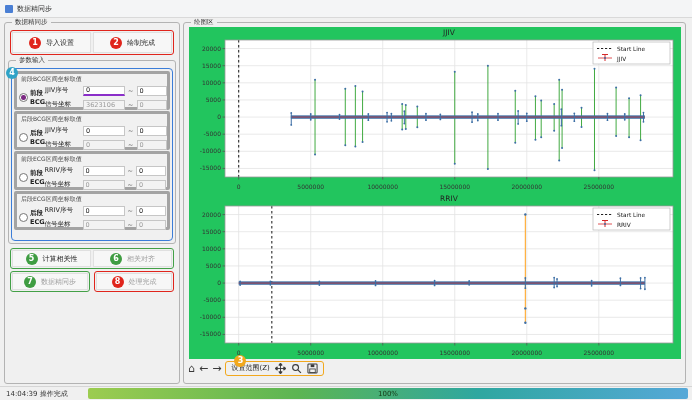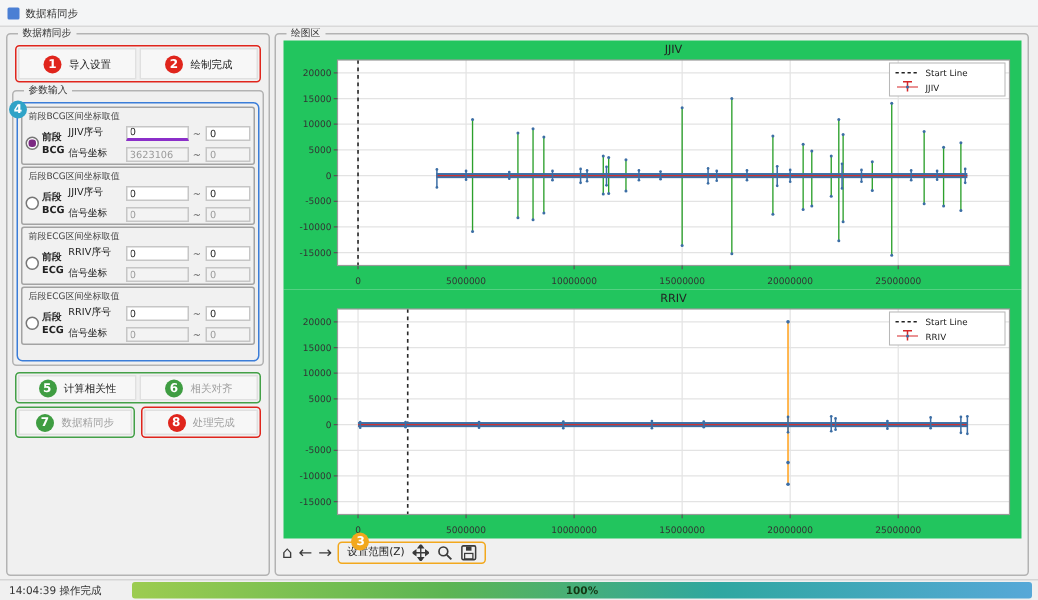--- a/index.html
+++ b/index.html
@@ -14,21 +14,21 @@
   .redframe{border:1.5px solid #e0251c;border-radius:3px;box-sizing:border-box}
   .greenframe{border:1.5px solid #43a047;border-radius:3px;box-sizing:border-box}
   .blueframe{border:1.5px solid #3b7dd8;border-radius:4px;box-sizing:border-box}
   .badge{width:12px;height:12px;border-radius:50%;color:#fff;font-size:8px;font-weight:bold;
          display:flex;align-items:center;justify-content:center;flex:0 0 auto;line-height:1}
   .badge.red{background:#e0251c}.badge.green{background:#3f9d42}
   .badge.teal{background:#2fa3c7}.badge.orange{background:#f2a81d}
   .btnrow{position:absolute;display:flex;align-items:stretch}
   .btnhalf{flex:1;display:flex;align-items:center;justify-content:center;gap:5px;background:#f7f7f7;
            border:1px solid #e0e0e0;margin:1px;font-size:7px;cursor:default}
-  .psec{position:relative;border:1px solid #a3a3a3;border-radius:2px;margin:1px 2px;height:39px;background:#f1f1f1;box-sizing:border-box}
+  .psec{position:relative;border:3px solid #a3a3a3;border-radius:2px;margin:1px 2px;height:39px;background:#f1f1f1;box-sizing:border-box}
   .psec-title{font-size:6px;color:#444;padding:1px 0 0 4px;white-space:nowrap}
   .psec-body{display:flex;align-items:center;padding:0 2px}
   .radio{display:flex;align-items:center;gap:2px;width:48px;font-size:6.5px;font-weight:600}
   .rdot{width:7px;height:7px;border:1px solid #767676;border-radius:50%;background:#fff;position:relative;flex:0 0 auto}
   .rdot.on::after{content:"";position:absolute;left:1.3px;top:1.3px;right:1.3px;bottom:1.3px;background:#7b2982;border-radius:50%}
   .rows{display:flex;flex-direction:column;gap:1px}
   .prow{display:flex;align-items:center;gap:3px;height:13px}
   .plabel{width:35px;text-align:left;font-size:6.5px;color:#222;white-space:nowrap}
   .pin{width:42px;height:10px;border:1px solid #c6c6c6;background:#fff;font-size:6.5px;padding:0 2px;
        font-family:inherit;box-sizing:border-box;color:#222}
@@ -37,21 +37,21 @@
   .pin.dis{background:#f3f3f3;color:#9a9a9a}
   .tilde{color:#555;font-size:6.5px}
   .dis-label{color:#9f9f9f}
   .loginner{position:absolute;left:4px;top:7px;right:4px;bottom:4px;background:#fff;border:1px solid #c6c6c6;
             padding:2px 4px;font-size:6px;line-height:9px;color:#333;box-sizing:border-box}
   .statusbar{position:absolute;left:0;top:386px;width:692px;height:14px;background:#f0f0f0;
              border-top:1px solid #d5d5d5;box-sizing:border-box}
   .statustext{position:absolute;left:6px;top:389px;font-size:7px;color:#333}
   .progress{position:absolute;left:88px;top:388px;width:600px;height:11px;border-radius:2px;
             background:linear-gradient(90deg,#9ccc50 0%,#5cb553 35%,#2fa7a0 65%,#56a8d8 100%);
-            display:flex;align-items:center;justify-content:center;font-size:7px;color:#143814;font-weight:700}
+            display:flex;align-items:center;justify-content:center;font-size:7px;color:#143814;font-weight:400}
   .chart{position:absolute;background:#22c55e}
   .toolbar{position:absolute;left:188px;top:359px;height:18px;display:flex;align-items:center;gap:4px}
   .ticon{font-size:11px;color:#3a3a3a;line-height:1;cursor:default}
   .orange-group{display:flex;align-items:center;gap:5px;border:1.5px solid #f2a81d;border-radius:3px;
                 padding:1px 5px;position:relative;background:#f0f0f0}
   .ogbadge{position:absolute;top:-7px;left:8px}
   .rangetext{font-size:7px;color:#222}
   svg{display:block}
 </style>
 </head>

